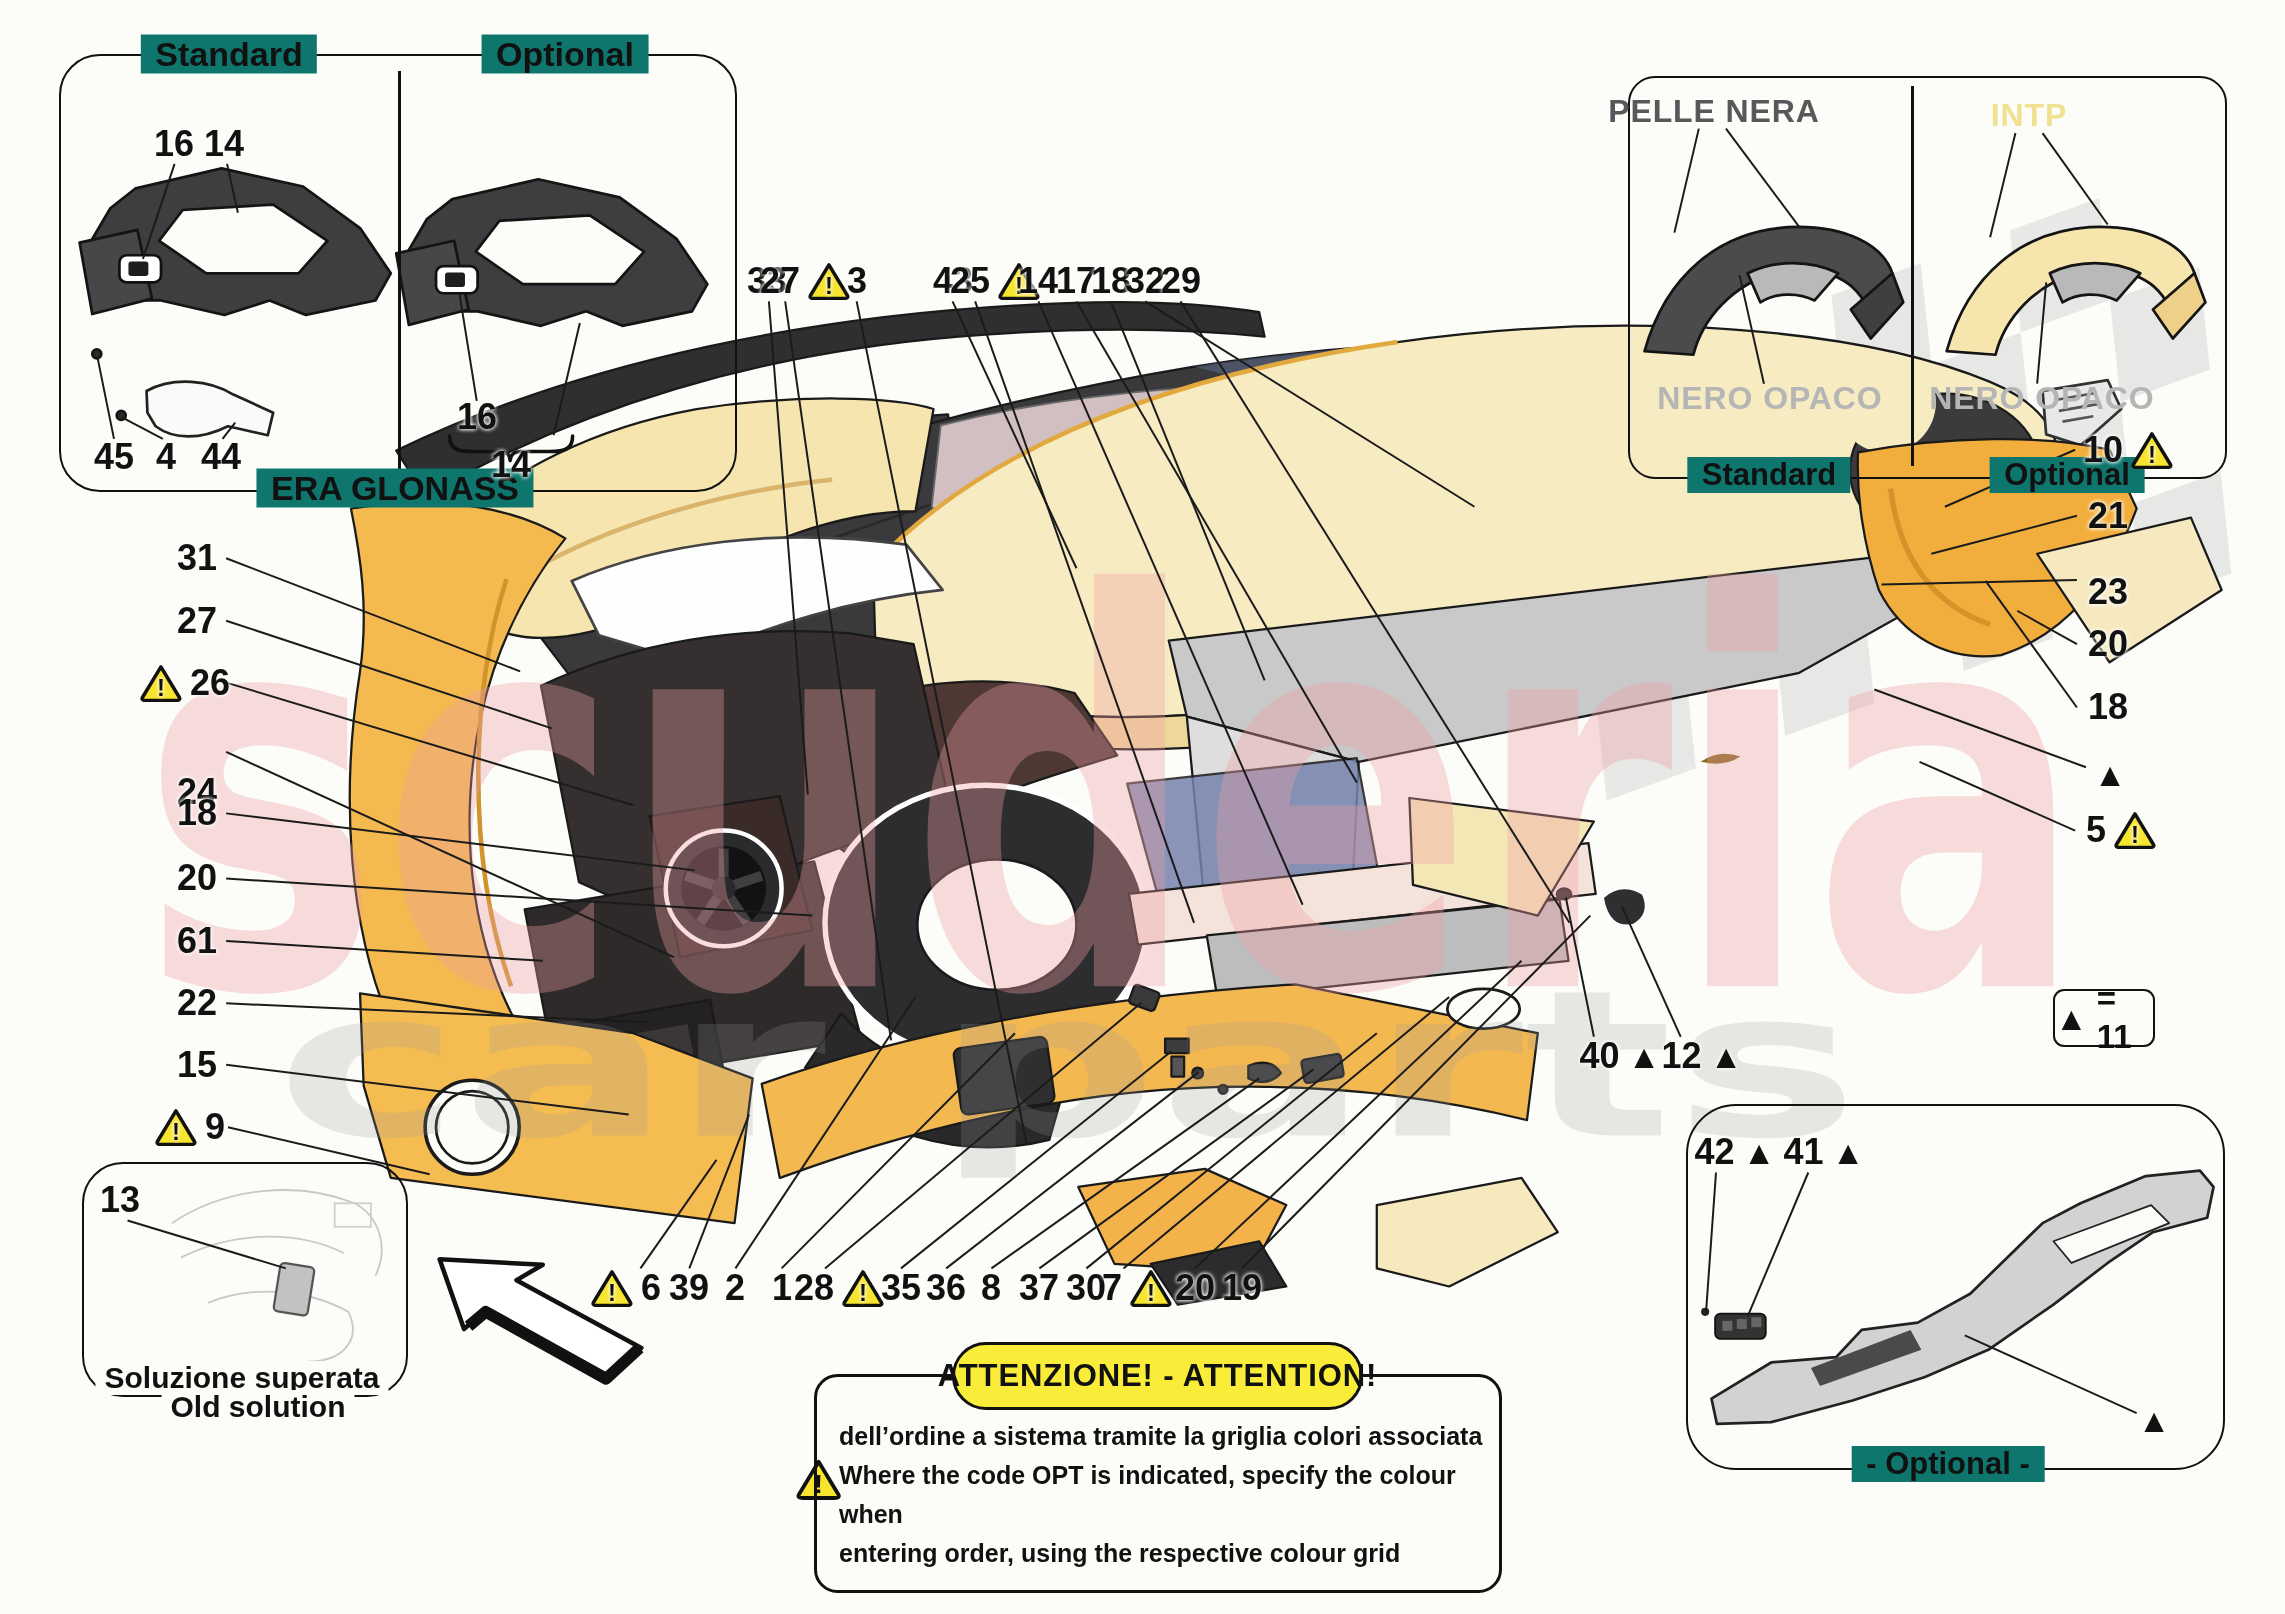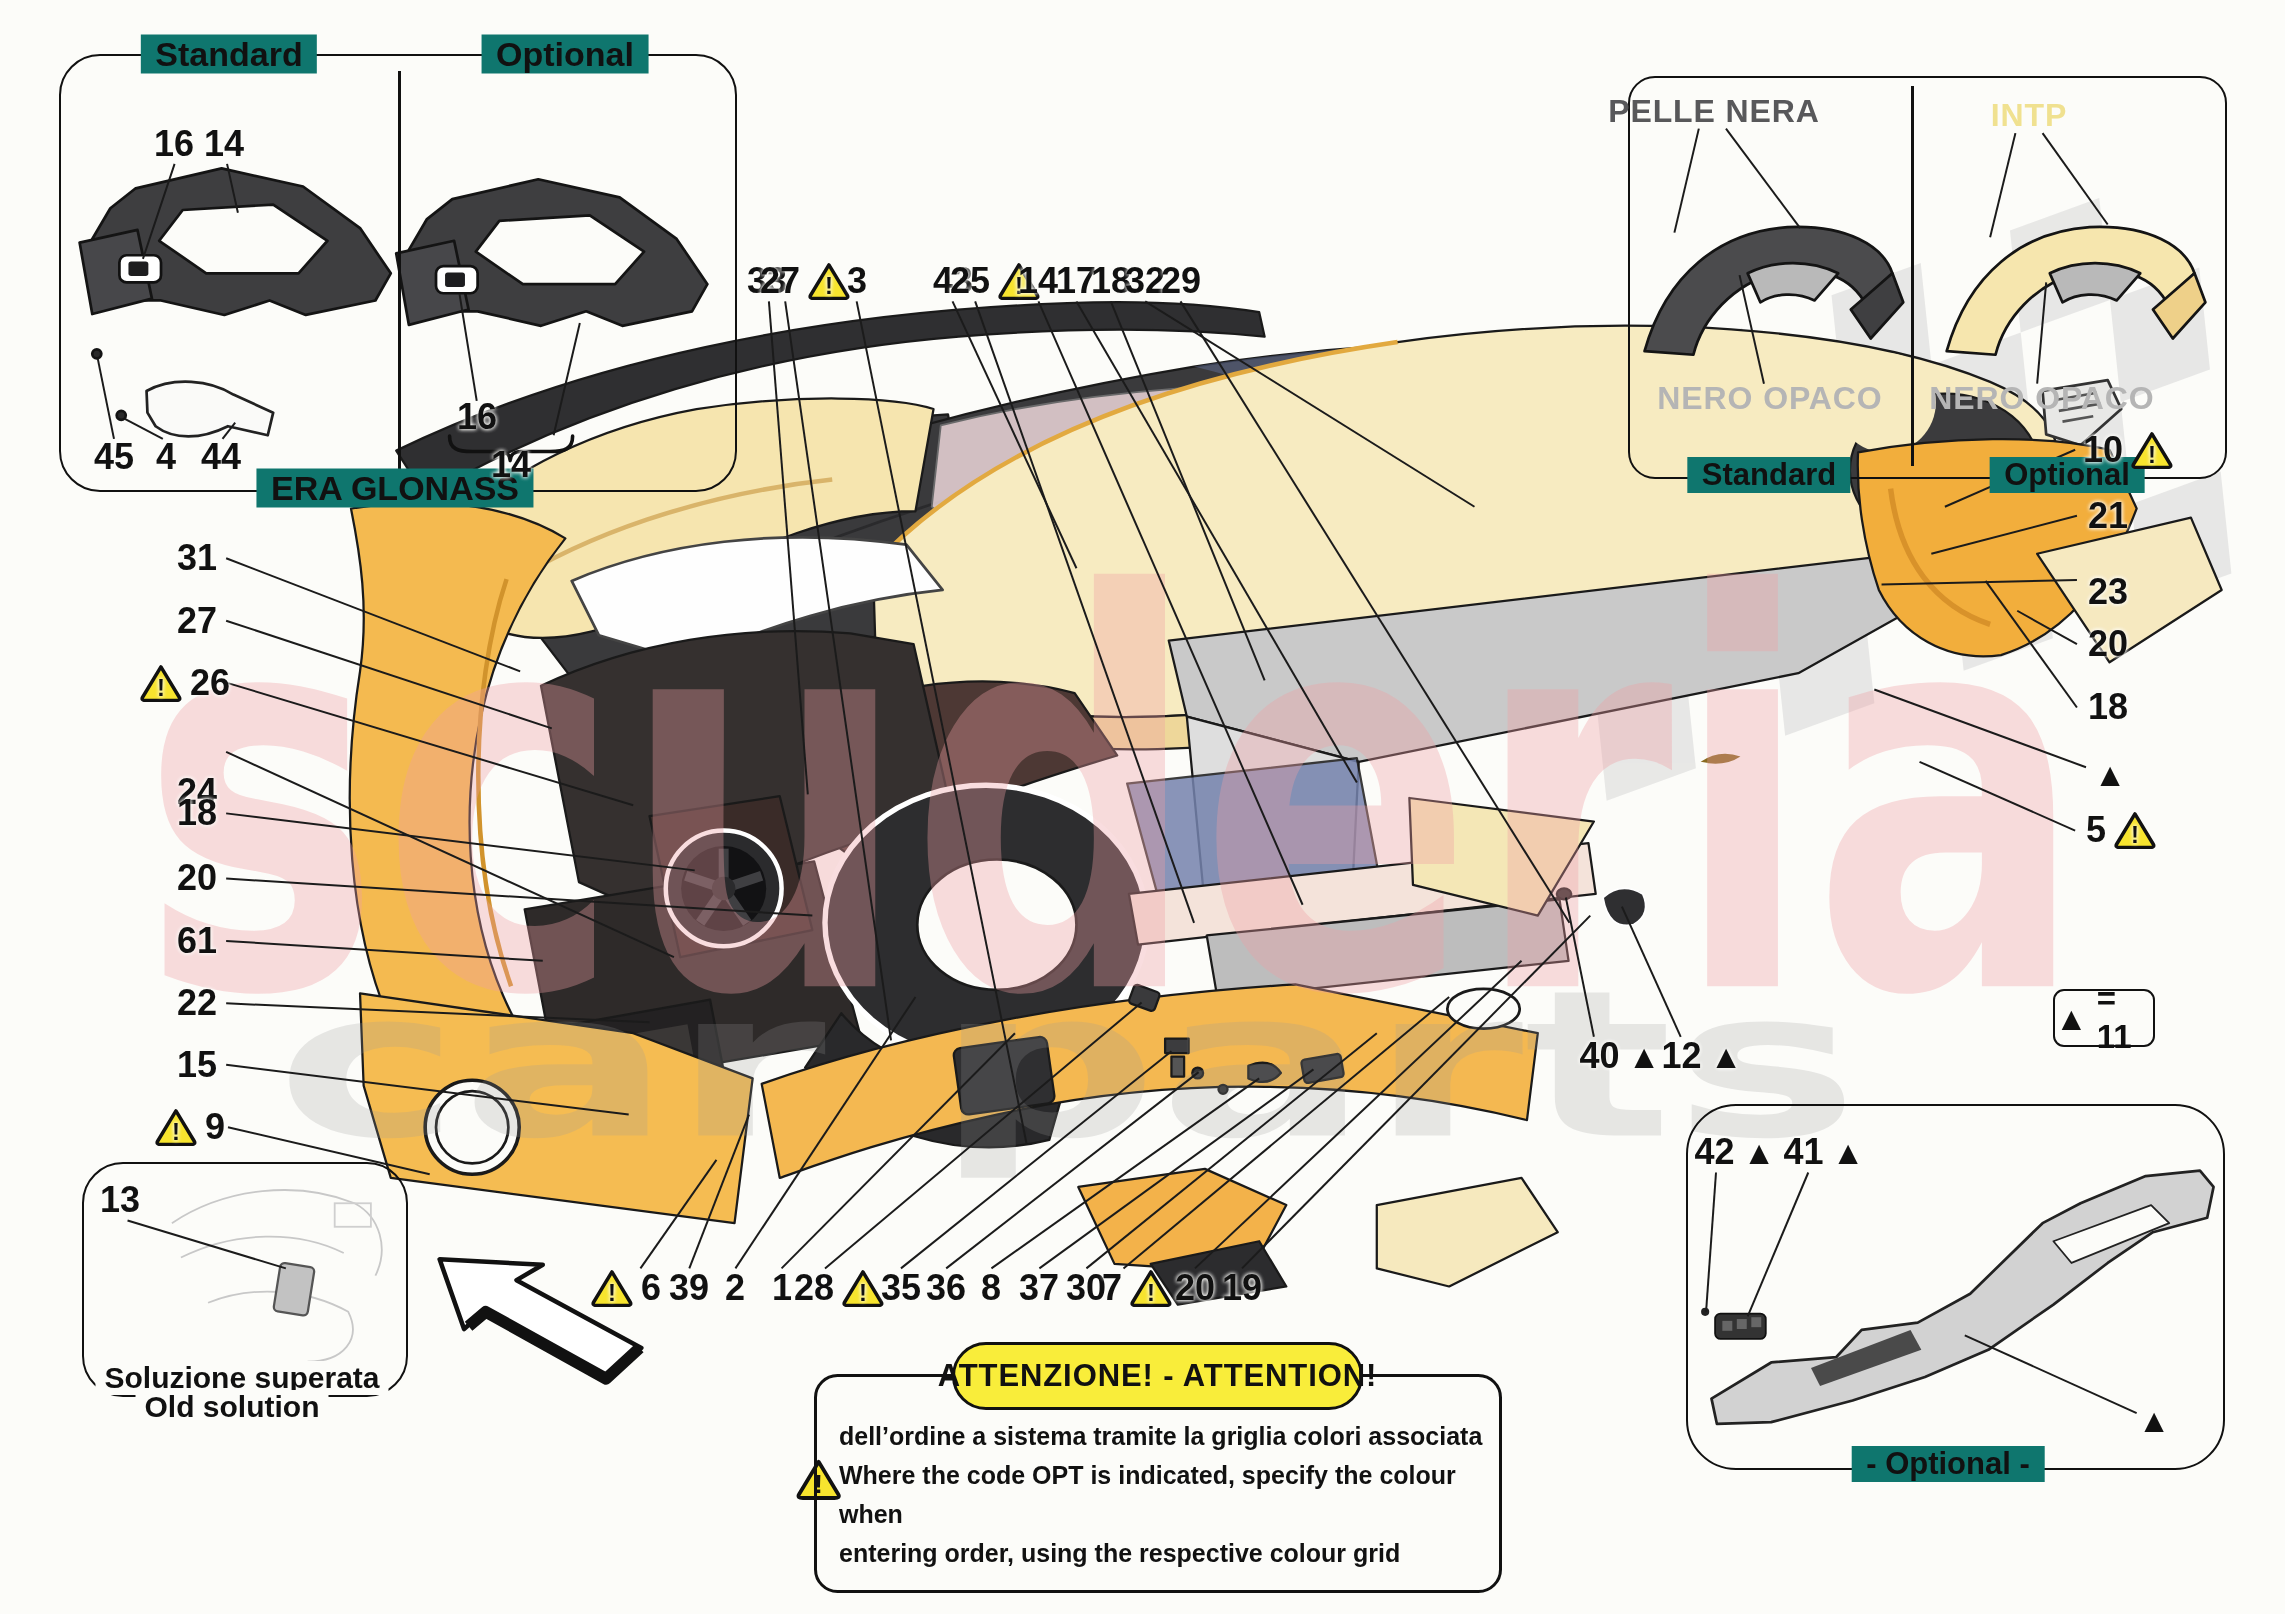--- a/index.html
+++ b/index.html
@@ -312,21 +312,21 @@
 <div class="vdiv" style="left:1911px;top:86px;height:380px"></div>
 <div class="trim-label pelle" style="left:1714px;top:111px">PELLE NERA</div>
 <div class="trim-label intp" style="left:2029px;top:115px">INTP</div>
 <div class="trim-label nero" style="left:1770px;top:398px">NERO OPACO</div>
 <div class="trim-label nero" style="left:2042px;top:398px">NERO OPACO</div>
 <div class="box-caption small-caption" style="left:1769px;top:475px">Standard</div>
 <div class="box-caption small-caption" style="left:2067px;top:475px">Optional</div>
 
 <div class="box" style="left:82px;top:1162px;width:322px;height:231px;border-radius:41px"></div>
 <div class="old-cap" style="left:242px;top:1378px">Soluzione superata</div>
-<div class="old-cap" style="left:232px;top:1407px">Old solution</div>
+<div class="old-cap" style="left:258px;top:1407px">Old solution</div>
 
 <div class="box" style="left:1686px;top:1104px;width:535px;height:362px;border-radius:50px"></div>
 <div class="box-caption small-caption" style="left:1948px;top:1464px">- Optional -</div>
 
 <div class="legend" style="left:2053px;top:989px;width:98px;height:54px">
   <span class="tri">▲</span>
   <span>= 11</span>
 </div>
 
 <div class="box" style="left:814px;top:1374px;width:682px;height:213px;border-radius:23.5px;border-width:3.2px"></div>

